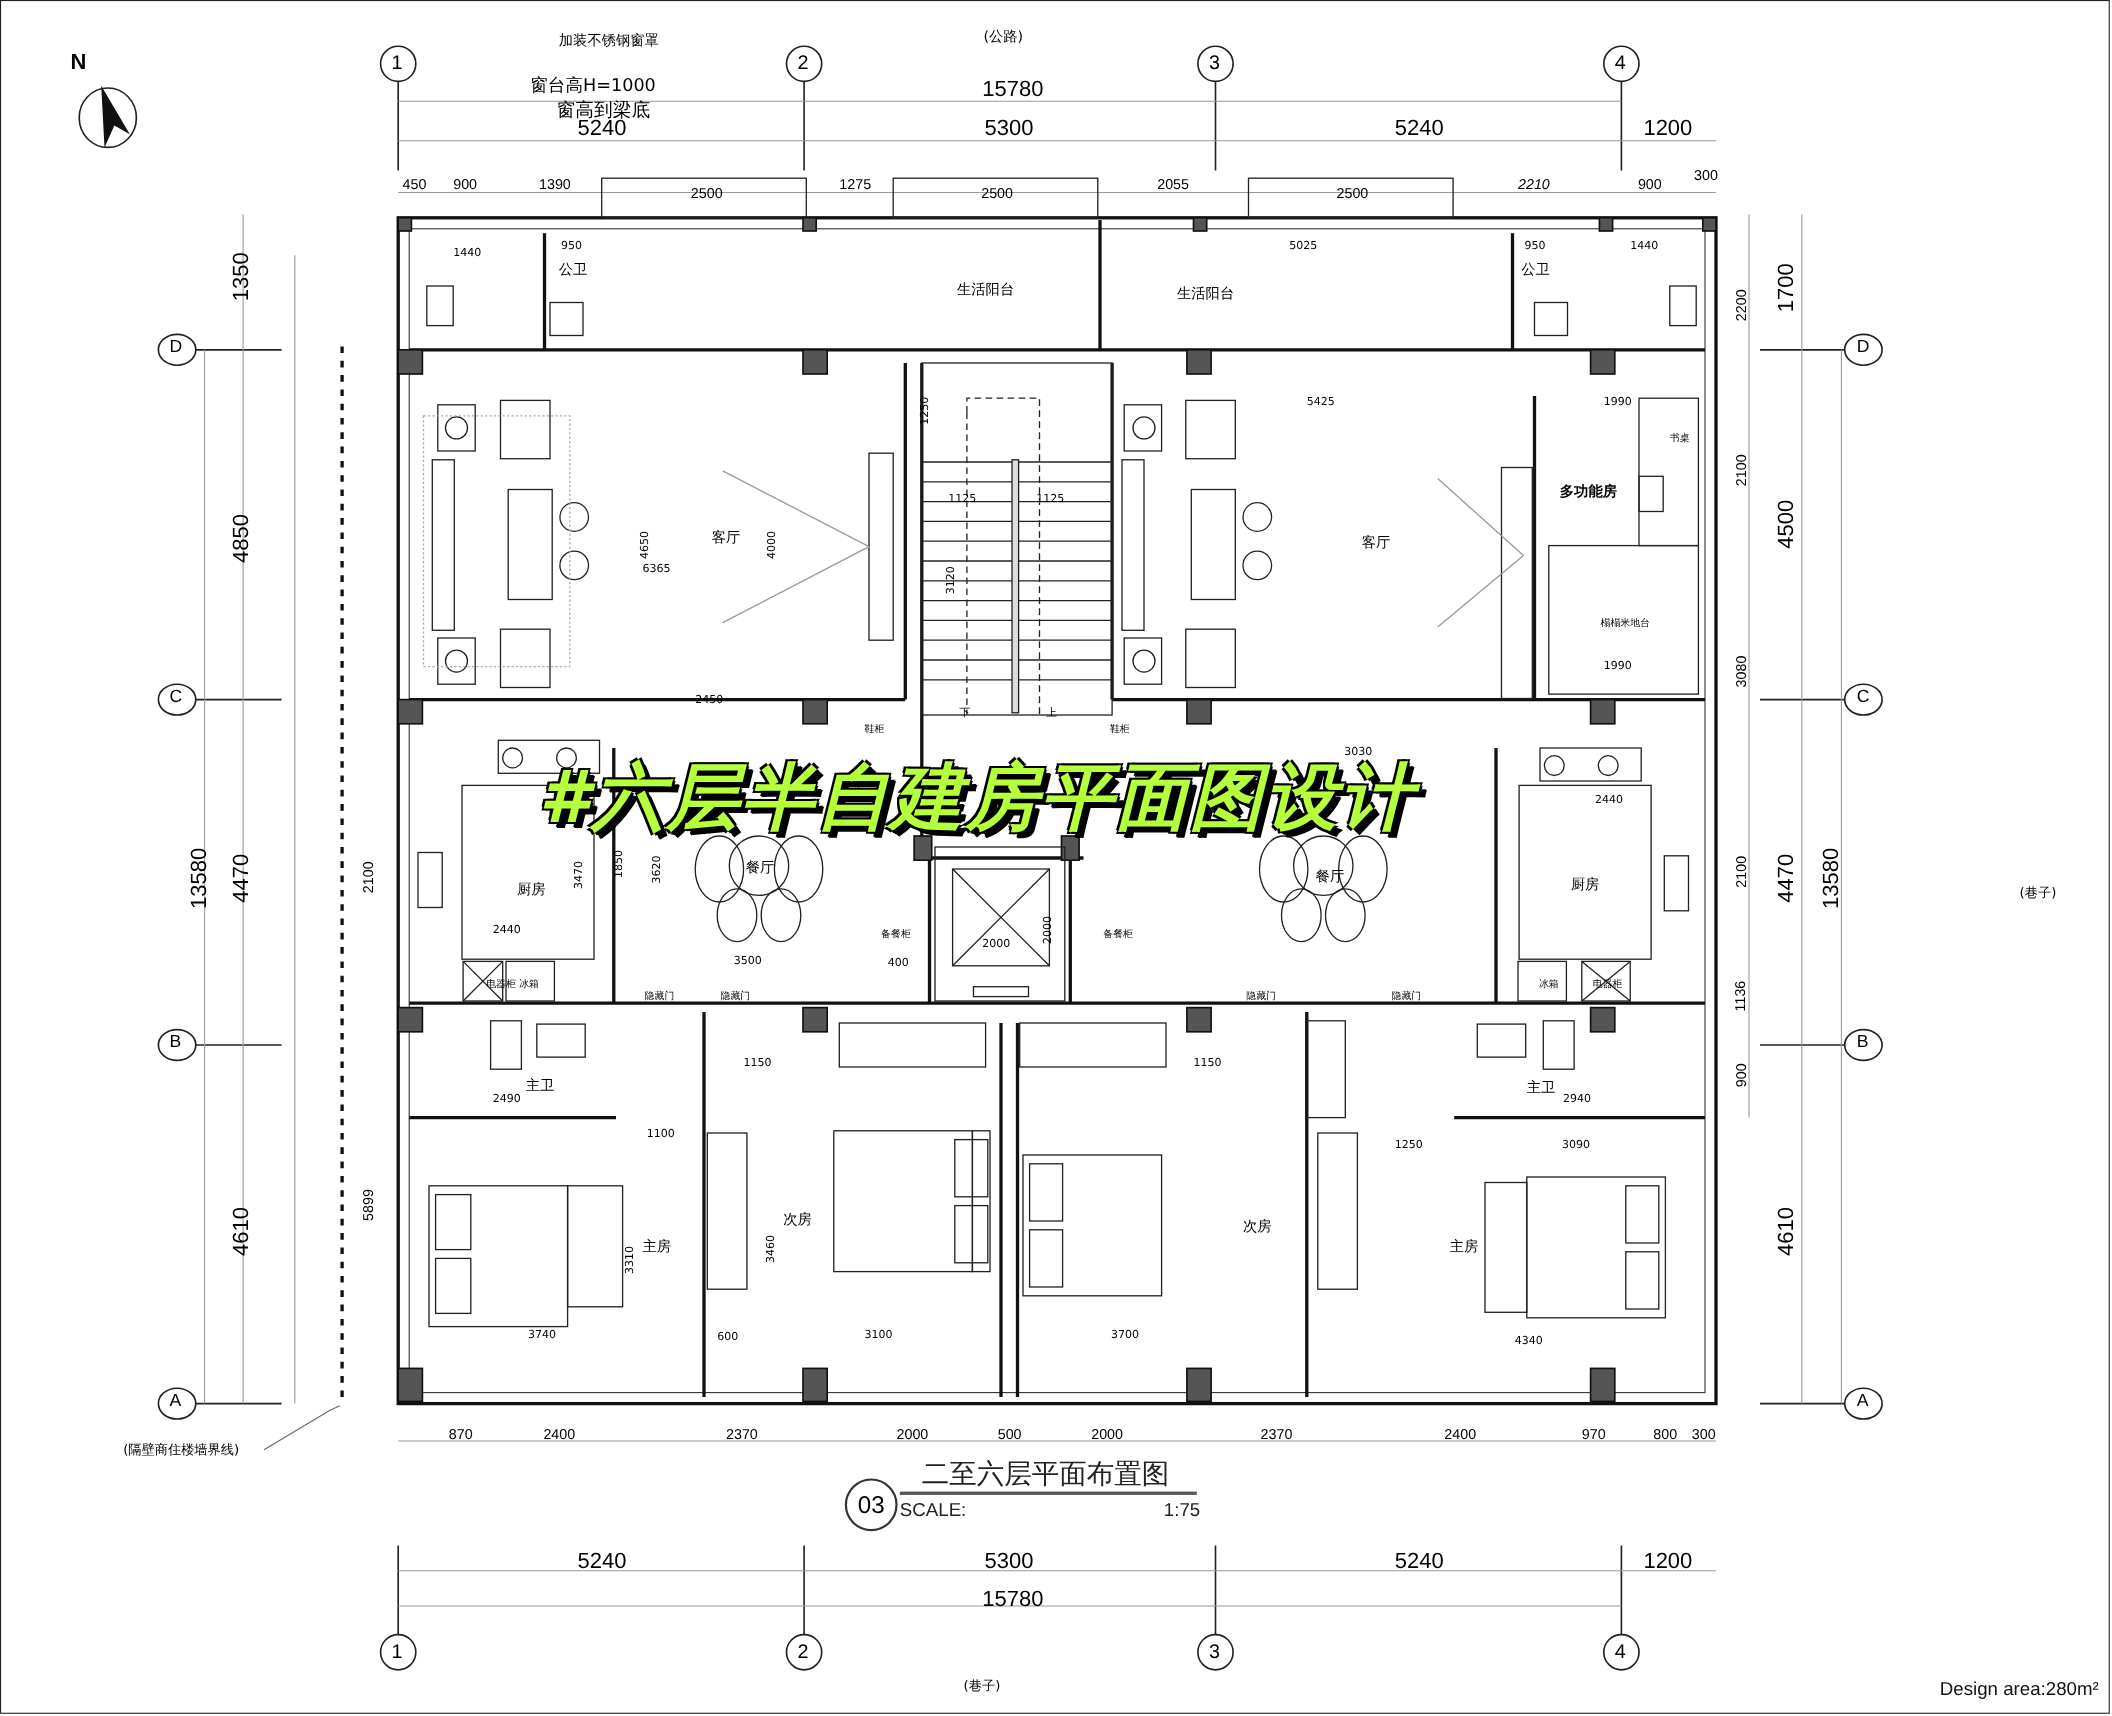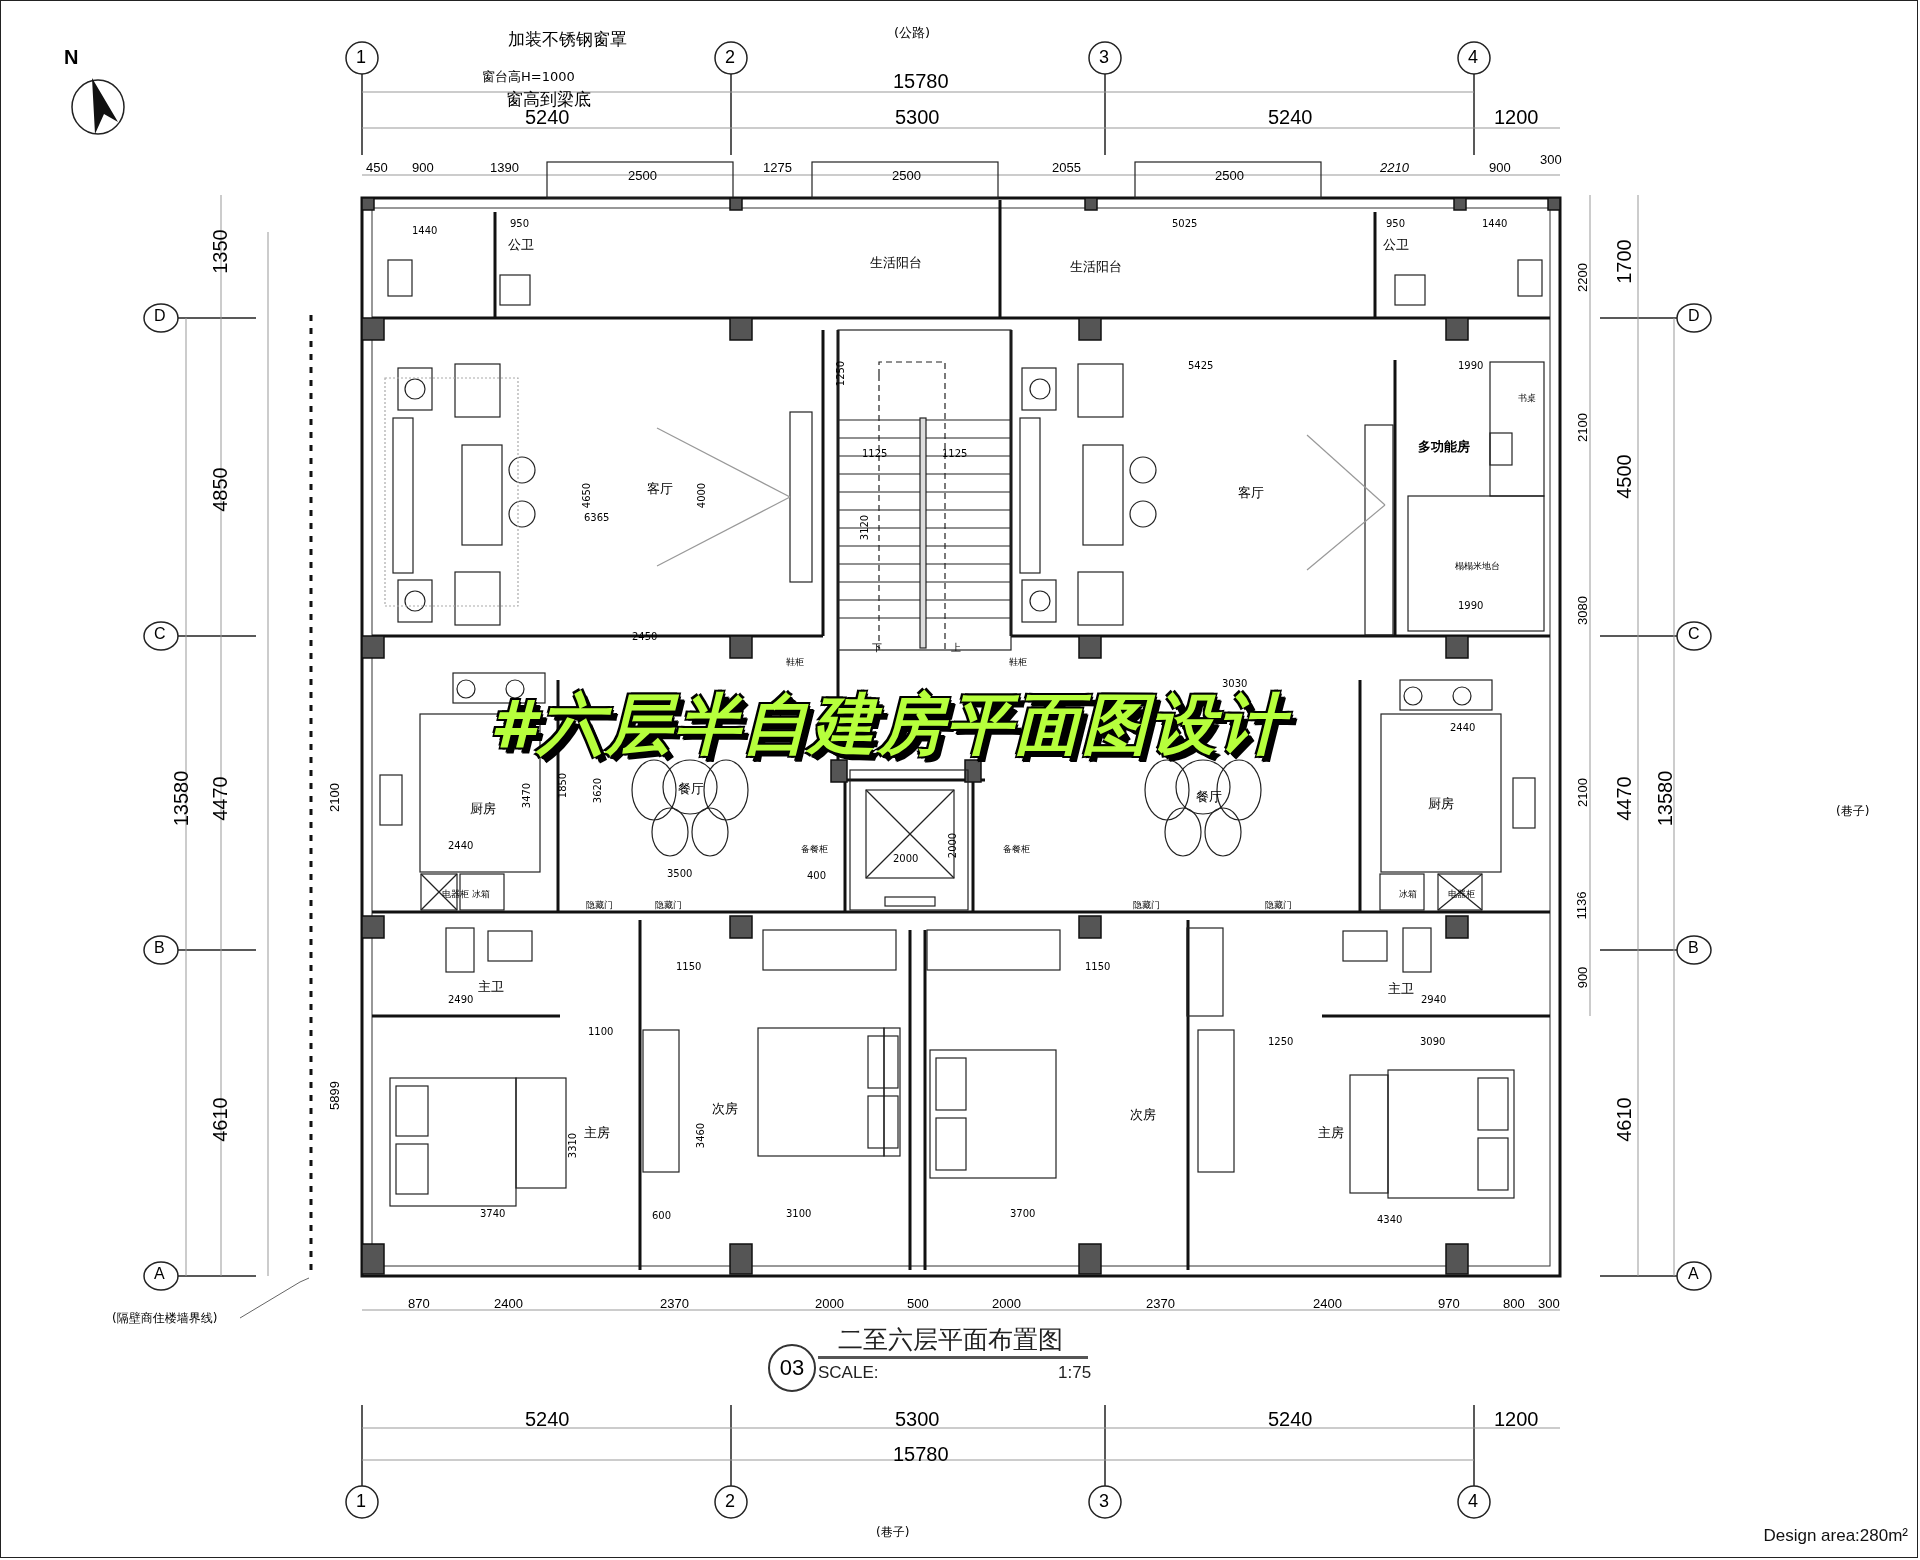--- a/index.html
+++ b/index.html
@@ -286,22 +286,22 @@
 
   <g class="thin">
     <rect x="643" y="1030" width="36" height="142"></rect>
     <rect x="763" y="930" width="133" height="40"></rect>
     <rect x="927" y="930" width="133" height="40"></rect>
     <rect x="1187" y="928" width="36" height="88"></rect>
     <rect x="1198" y="1030" width="36" height="142"></rect>
   </g>
 </svg>
 
-<div class="abs note" style="left:508px;top:28px;font-size:17px;">加装不锈钢窗罩</div>
-<div class="abs note" style="left:482px;top:68px;font-size:13px;text-align:right;">窗台高H=1000</div>
+<div class="abs note" style="left:508px;top:28px;font-size:13px;">加装不锈钢窗罩</div>
+<div class="abs note" style="left:482px;top:68px;font-size:16px;text-align:right;">窗台高H=1000</div>
 <div class="abs note" style="left:506px;top:88px;font-size:17px;">窗高到梁底</div>
 <div class="abs note" style="left:894px;top:24px;font-size:13px;">(公路)</div>
 <div id="north-label">N</div>
 
 <div class="abs axis-text" style="left:356px;top:47px;">1</div>
 <div class="abs axis-text" style="left:725px;top:47px;">2</div>
 <div class="abs axis-text" style="left:1099px;top:47px;">3</div>
 <div class="abs axis-text" style="left:1468px;top:47px;">4</div>
 <div class="abs axis-text" style="left:356px;top:1491px;">1</div>
 <div class="abs axis-text" style="left:725px;top:1491px;">2</div>

